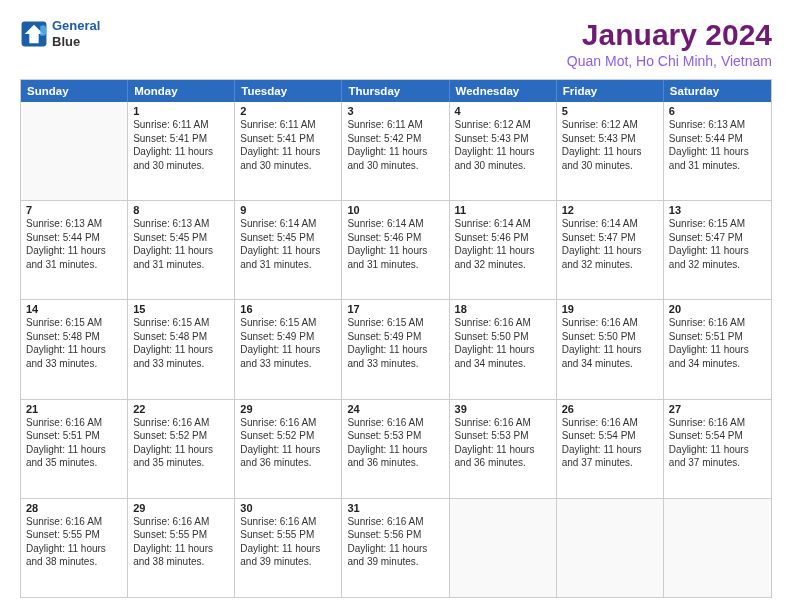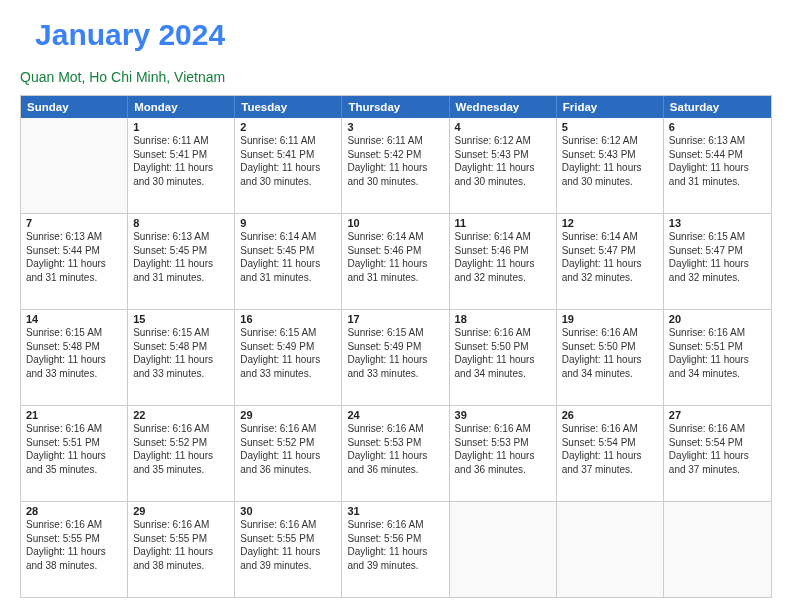--- a/index.html
+++ b/index.html
@@ -40,27 +40,27 @@
     .logo-icon {
       width: 28px;
       height: 28px;
     }
     .title-block {
       text-align: right;
     }
     .main-title {
       font-size: 30px;
       font-weight: bold;
-      color: #3b82f6;
+      color: #701a75;
       line-height: 1.1;
     }
     .subtitle {
       font-size: 14px;
-      color: #15803d;
-      margin-top: 18px;
+      color: #8b5cf6;
+      margin-top: 2px;
     }
     .calendar {
       flex: 1;
       display: flex;
       flex-direction: column;
       border: 1px solid #ccc;
     }
     .cal-header-row {
       display: grid;
       grid-template-columns: repeat(7, 1fr);
@@ -107,20 +107,31 @@
       font-size: 10px;
       color: #333;
       line-height: 1.35;
     }
   </style>
 </head>
 <body>
 
 <div class="page">
   <div class="header">
+    <div class="logo">
+      <svg class="logo-icon" viewBox="0 0 36 36">
+        <rect x="2" y="2" width="32" height="32" rx="4" fill="#1a5fa8"></rect>
+        <polygon points="18,6 30,18 24,18 24,30 12,30 12,18 6,18" fill="white"></polygon>
+        <path d="M26,8 Q34,4 34,14 Q34,22 26,20" fill="#5ab4e8" opacity="0.85"></path>
+      </svg>
+      <div class="logo-text">
+        <div><span>General</span></div>
+        <div>Blue</div>
+      </div>
+    </div>
     <div class="title-block">
       <div class="main-title">January 2024</div>
       <div class="subtitle">Quan Mot, Ho Chi Minh, Vietnam</div>
     </div>
   </div>
 
   <div class="calendar">
     <div class="cal-header-row">
     <div class="cal-header-cell">Sunday</div>
         <div class="cal-header-cell">Monday</div>

